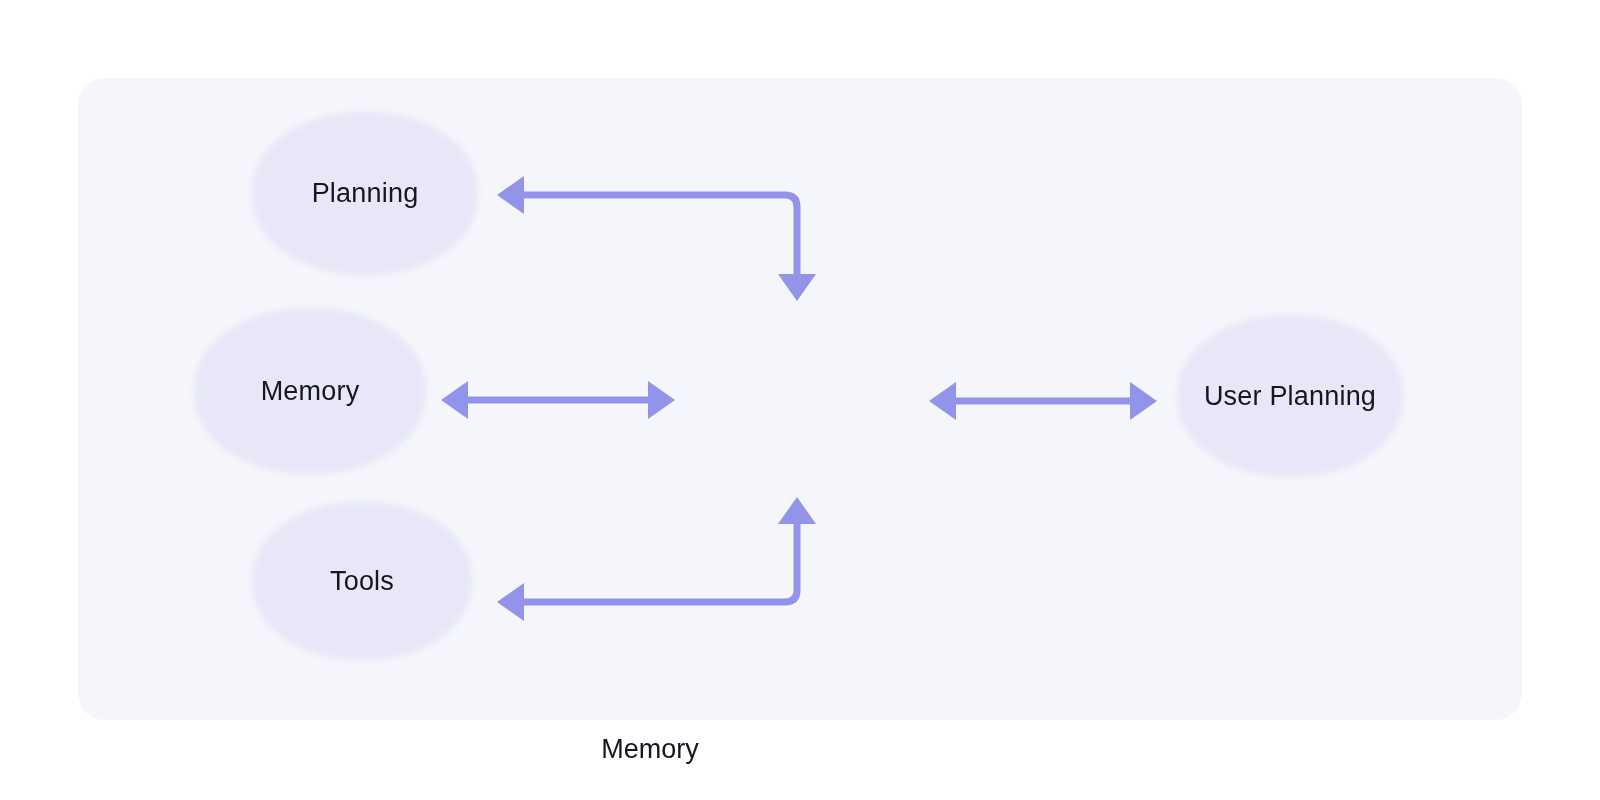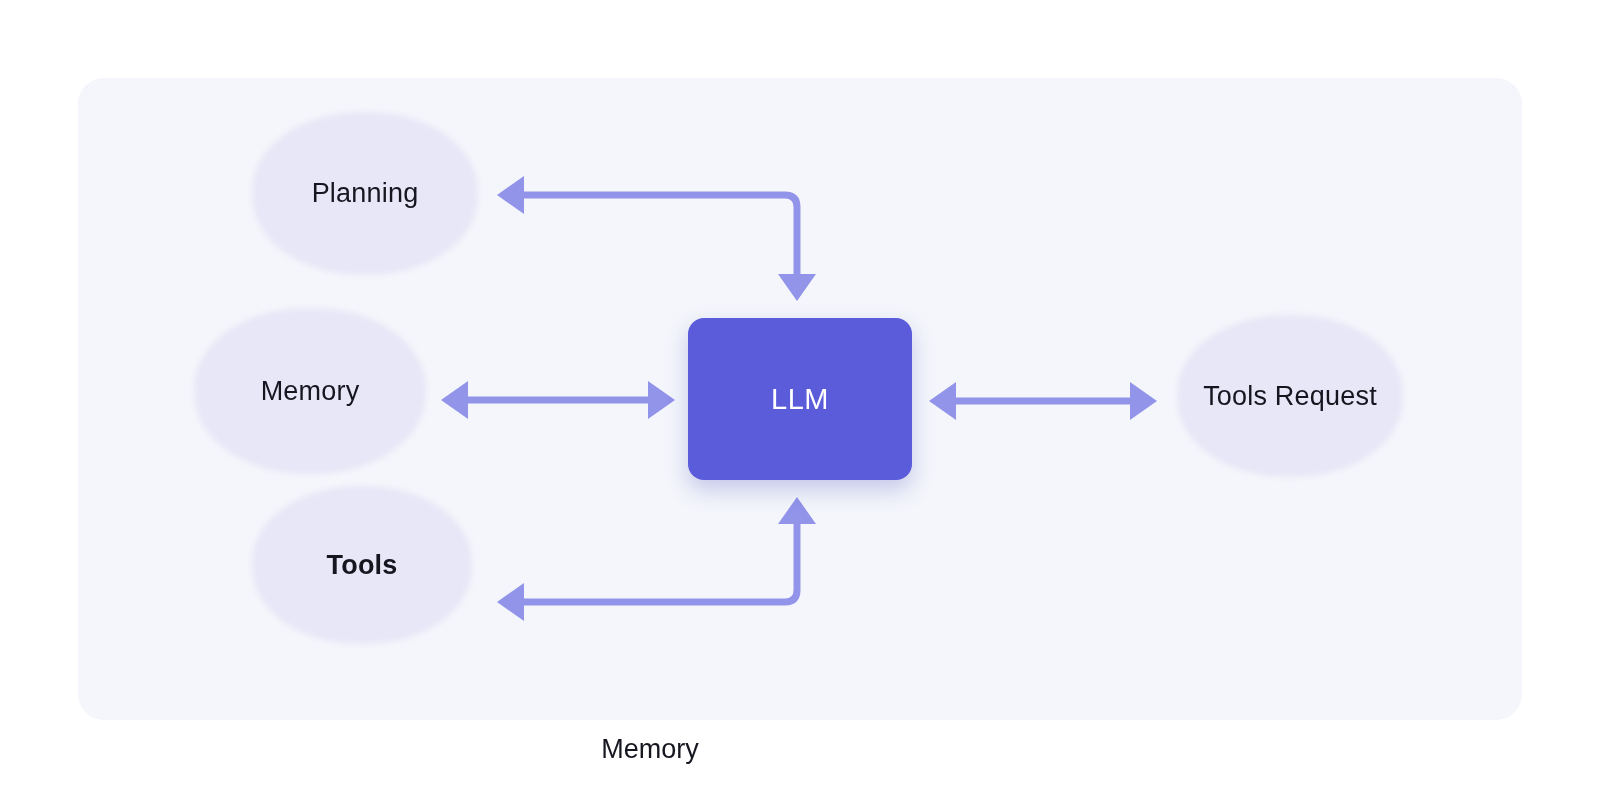--- a/index.html
+++ b/index.html
@@ -40,21 +40,21 @@
     inset: 0;
     display: flex;
     align-items: center;
     justify-content: center;
     font-size: 27px;
     color: var(--text-color, #15161f);
     letter-spacing: 0.2px;
   }
   .node-planning   { left: 252px; top: 112px; width: 226px; height: 163px; }
   .node-memory     { left: 194px; top: 308px; width: 232px; height: 166px; }
-  .node-tools      { left: 252px; top: 486px; width: 220px; height: 158px; font-weight: bold; }
+  .node-tools      { left: 252px; top: 502px; width: 220px; height: 158px; }
   .node-user-request { left: 1177px; top: 315px; width: 226px; height: 162px; }
   .center-box {
     position: absolute;
     left: 688px;
     top: 318px;
     width: 224px;
     height: 162px;
     background: var(--center-fill, #5b5cda);
     border-radius: 16px;
     display: flex;
@@ -136,22 +136,19 @@
     <div class="node-label">Memory</div>
   </div>
 
   <div class="node node-tools">
     <div class="node-bg"></div>
     <div class="node-label">Tools</div>
   </div>
 
   <div class="node node-user-request">
     <div class="node-bg"></div>
-    <div class="node-label">Tools Request</div>
+    <div class="node-label">User Planning</div>
   </div>
 
-  <div class="center-box">
-    <span>LLM</span>
-  </div>
 
   <div class="caption">Memory</div>
 
 </div>
 
 </body></html>

